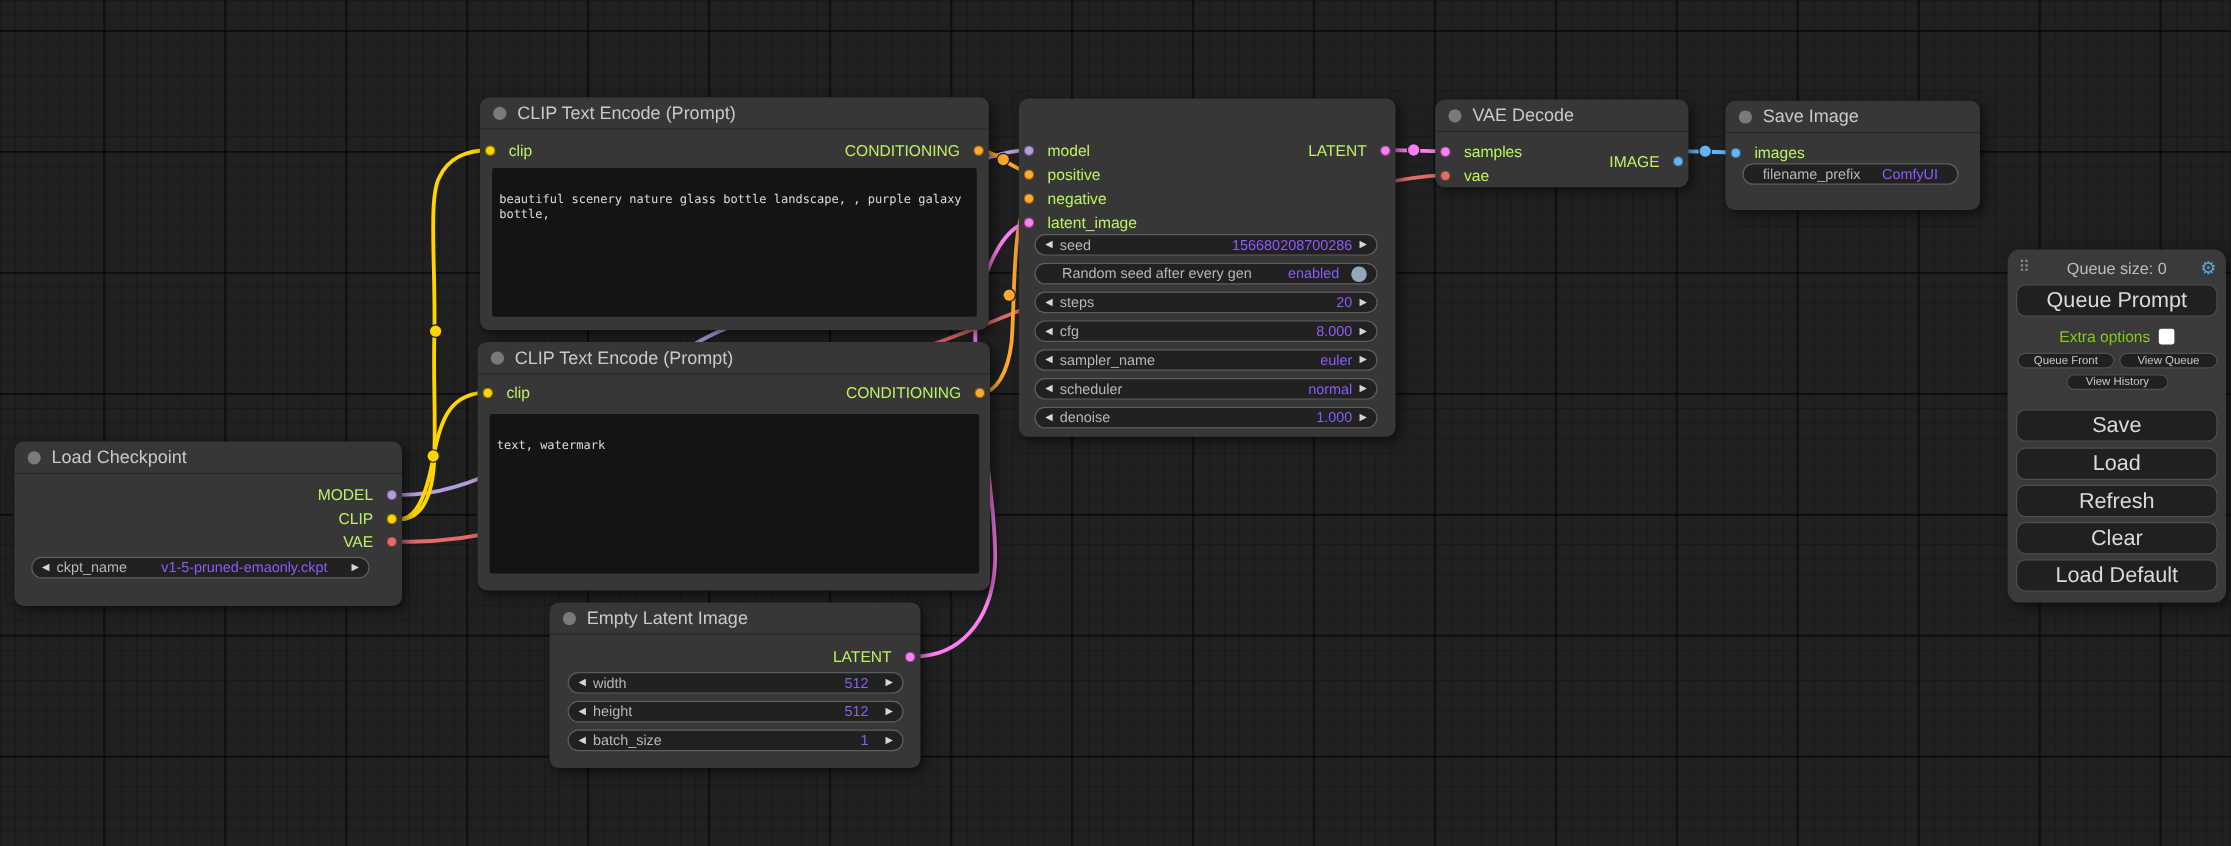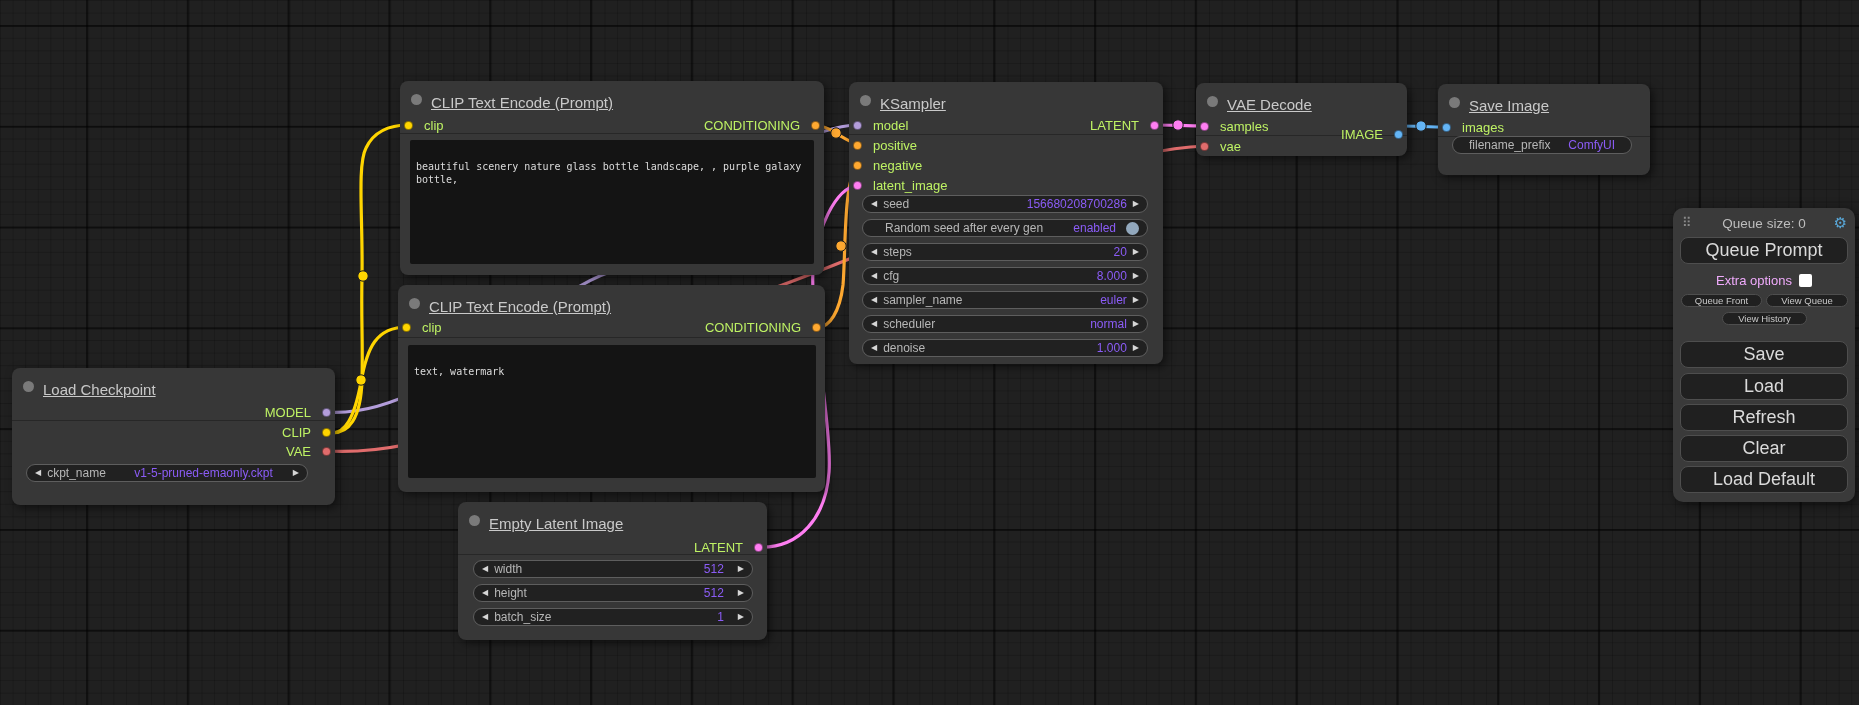--- a/index.html
+++ b/index.html
@@ -11,38 +11,38 @@
       linear-gradient(rgba(0,0,0,.5) 2px, transparent 2px),
       linear-gradient(90deg, rgba(0,0,0,.5) 2px, transparent 2px),
       linear-gradient(rgba(0,0,0,.18) 1px, transparent 1px),
       linear-gradient(90deg, rgba(0,0,0,.18) 1px, transparent 1px);
     background-size:100.8px 100.8px,100.8px 100.8px,12.6px 12.6px,12.6px 12.6px;
     background-position:0 25px,86px 0,0 0,0 0;
   }
   .wires{position:absolute;left:0;top:0;z-index:1;}
   .wire{fill:none;stroke-width:3.2px;stroke-linecap:round;}
   .node{position:absolute;background:#373737;border-radius:8px;box-shadow:3px 3px 10px rgba(0,0,0,.55);z-index:2;box-sizing:border-box;}
-  .ntitle{height:26px;display:flex;align-items:flex-start;gap:9px;padding:13px 11px;font-size:15px;color:#c9c9c9;border-bottom:1px solid rgba(0,0,0,.28);white-space:nowrap;text-decoration:underline;}
+  .ntitle{height:26px;display:flex;align-items:center;gap:9px;padding:0 11px;font-size:15px;color:#c9c9c9;border-bottom:1px solid rgba(0,0,0,.28);white-space:nowrap;}
   .tdot{width:11px;height:11px;border-radius:50%;background:#7a7a7a;flex:0 0 auto;}
   .slot{position:absolute;display:flex;align-items:center;gap:11px;height:18px;font-size:13px;color:#bef264;white-space:nowrap;}
   .sdot{width:9px;height:9px;border-radius:50%;border:1px solid rgba(0,0,0,.45);box-sizing:border-box;flex:0 0 auto;}
   .widget{position:absolute;background:#212121;border:1px solid #5e5e5e;border-radius:10px;display:flex;align-items:center;font-size:12px;padding:0 8px;box-sizing:border-box;gap:6px;white-space:nowrap;}
   .warr{font-size:8px;color:#d6d6d6;line-height:1;flex:0 0 auto;}
   .wlabel{color:#b7b7b7;}
   .wvalue{margin-left:auto;color:#8b5cf6;}
   .prompt{position:absolute;background:#141414;border-radius:2px;color:#dcdcdc;font-family:"DejaVu Sans Mono",monospace;font-size:10px;line-height:13px;padding:20px 6px;white-space:pre-wrap;box-sizing:border-box;z-index:2;}
   .toggle{width:13px;height:13px;border-radius:50%;background:#92a8bd;margin-left:4px;flex:0 0 auto;}
   .qpanel{position:absolute;left:1673px;top:208px;width:182px;height:294px;background:#3a3a3a;border-radius:10px;box-shadow:3px 3px 12px rgba(0,0,0,.55);z-index:3;}
   .qbtn{position:absolute;background:#202020;border:1px solid #4e4e4e;border-radius:8px;color:#dadada;display:flex;align-items:center;justify-content:center;font-size:18px;box-sizing:border-box;cursor:pointer;}
   .qbtn.small{font-size:9.5px;color:#c9c9c9;}
   .qheader{position:absolute;left:0;top:6px;width:100%;height:18px;display:flex;align-items:center;}
   .qsize{position:absolute;left:0;width:100%;text-align:center;font-size:13.5px;color:#bdbdbd;}
   .handle{position:absolute;left:9px;top:1px;font-size:13px;color:#8a8a8a;}
   .gear{position:absolute;right:8px;top:0px;font-size:15px;color:#58a6d6;}
-  .extra{position:absolute;left:0;top:65px;width:100%;display:flex;align-items:center;justify-content:center;gap:7px;font-size:13px;color:#f0abfc;}
+  .extra{position:absolute;left:0;top:65px;width:100%;display:flex;align-items:center;justify-content:center;gap:7px;font-size:13px;color:#84cc16;}
   .checkbox{width:13px;height:13px;background:#ffffff;border-radius:2px;}
 </style>
 </head>
 <body>
 
 <div id="canvas">
 
   <svg class="wires" width="1859" height="705">
     <path class="wire" d="M 326 412 C 430 420 540 295 610 272 C 700 243 770 127 858 125" stroke="#B39DDB"></path>
     <path class="wire" d="M 326 451 C 480 460 620 340 740 300 C 870 258 1080 150 1205 146" stroke="#E06C6C"></path>
@@ -112,24 +112,20 @@
       <span>clip</span>
     </div>
     <div class="slot" style="right:4px;top:33px;">
       <span>CONDITIONING</span>
       <span class="sdot" style="background-color: rgb(255, 169, 49);"></span>
     </div>
     <div class="prompt" style="left:10px;top:60px;width:408px;height:133px;">text, watermark</div>
   </div>
 
   <div class="node" style="left:849px;top:82px;width:314px;height:282px;">
-    <div class="ntitle">
-      <span class="tdot"></span>
-      <span>KSampler</span>
-    </div>
     <div class="slot" style="left:4px;top:34px;">
       <span class="sdot" style="background-color: rgb(179, 157, 219);"></span>
       <span>model</span>
     </div>
     <div class="slot" style="left:4px;top:54px;">
       <span class="sdot" style="background-color: rgb(255, 169, 49);"></span>
       <span>positive</span>
     </div>
     <div class="slot" style="left:4px;top:74px;">
       <span class="sdot" style="background-color: rgb(255, 169, 49);"></span>

